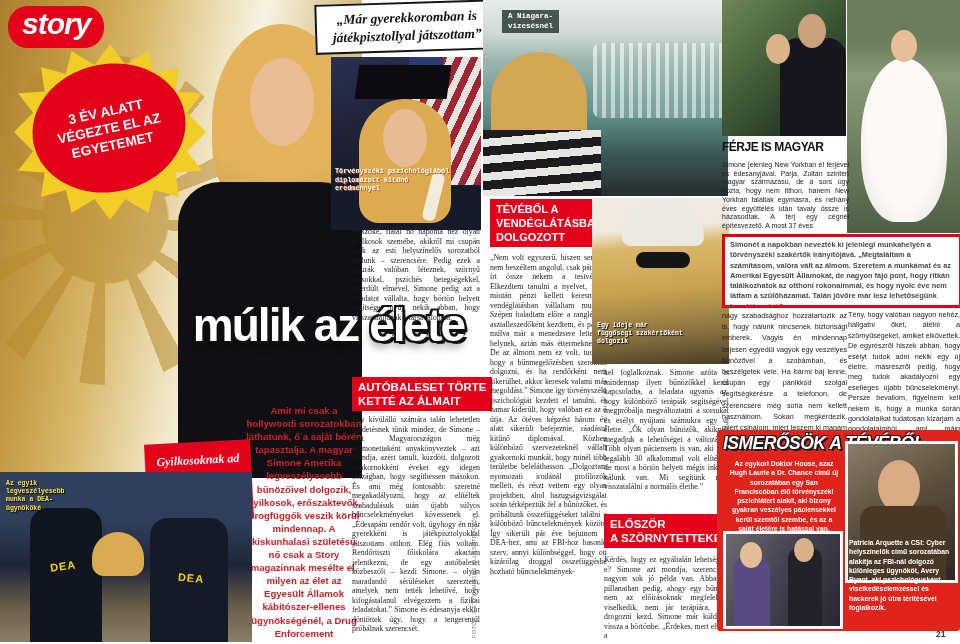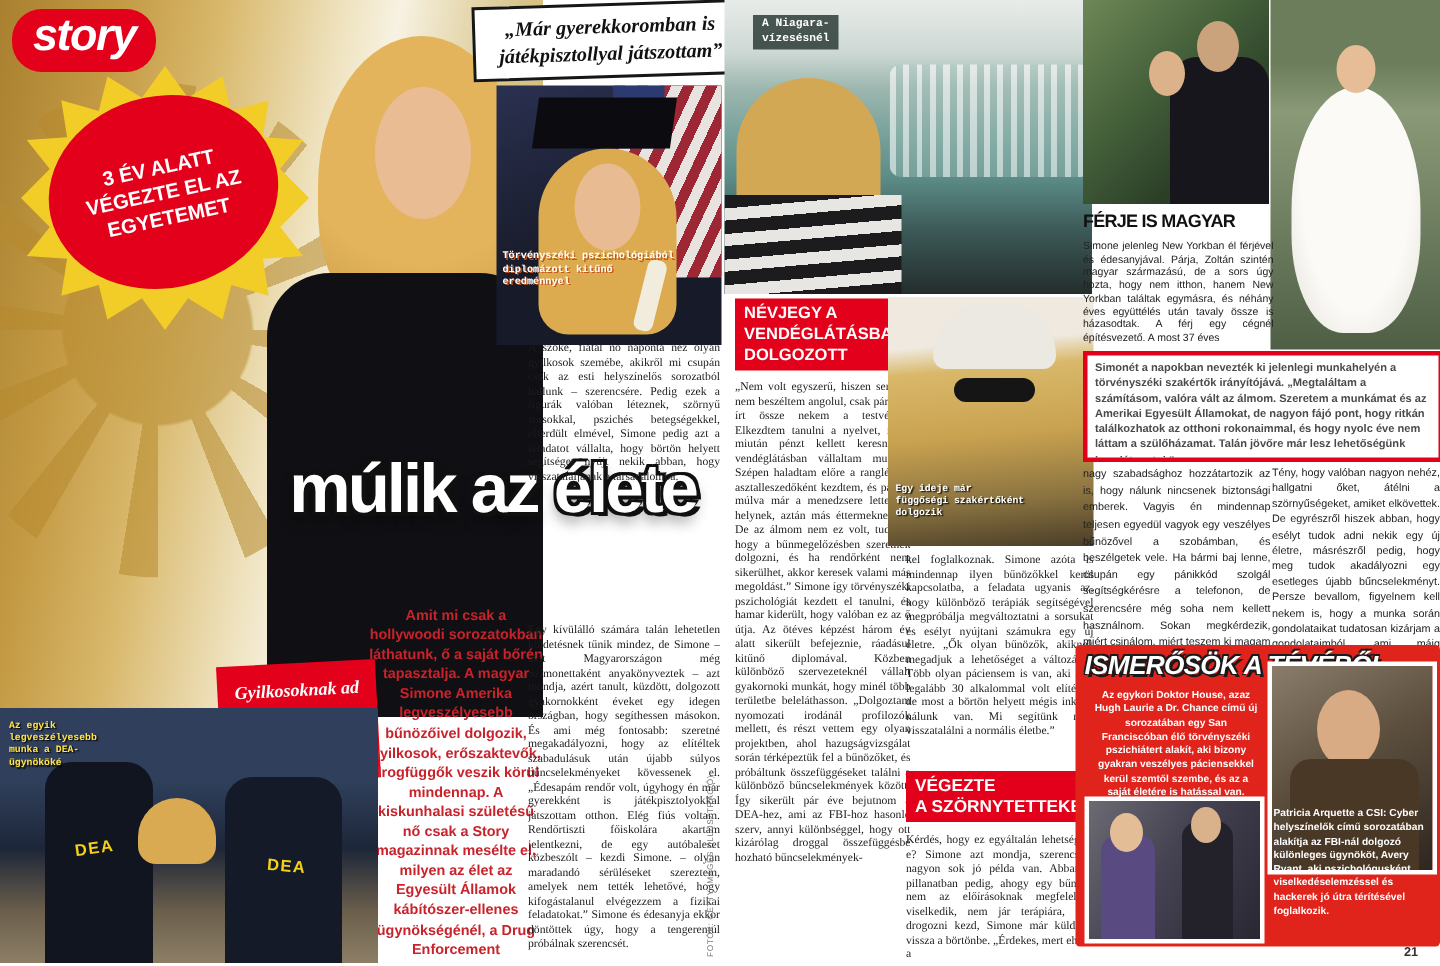--- a/index.html
+++ b/index.html
@@ -115,43 +115,47 @@
   </div>
 
   <div class="abs banner">
     <div>Gyilkosoknak ad</div>
     <div>új esélyt egy magyar</div>
     <div>nő Amerikában</div>
   </div>
   <div class="abs intro">Amit mi csak a hollywoodi sorozatokban láthatunk, ő a saját bőrén tapasztalja. A magyar Simone Amerika legveszélyesebb bűnözőivel dolgozik, gyilkosok, erőszaktevők, drogfüggők veszik körül mindennap. A kiskunhalasi születésű nő csak a Story magazinnak mesélte el, milyen az élet az Egyesült Államok kábítószer-ellenes ügynökségénél, a Drug Enforcement Administrationnél, vagyis a DEA-nél.</div>
 
   <div class="bt" style="left:352px;top:227px;width:128px;height:148px;">A szőke, fiatal nő naponta néz olyan gyilkosok szemébe, akikről mi csupán csak az esti helyszínelős sorozatból hallunk – szerencsére. Pedig ezek a figurák valóban léteznek, szörnyű sorsokkal, pszichés betegségekkel, elferdült elmével, Simone pedig azt a feladatot vállalta, hogy börtön helyett segítséget nyújt nekik abban, hogy visszataláljanak a társadalomba.</div>
+  <div class="rh" style="left:352px;top:377px;">
+    <div>AUTÓBALESET TÖRTE</div>
+    <div>KETTÉ AZ ÁLMAIT</div>
+  </div>
   <div class="bt" style="left:352px;top:415px;width:128px;height:226px;">Egy kívülálló számára talán lehetetlen küldetésnek tűnik mindez, de Simone – akit Magyarországon még Szimonettaként anyakönyveztek – azt mondja, azért tanult, küzdött, dolgozott gyakornokként éveket egy idegen országban, hogy segíthessen másokon. És ami még fontosabb: szeretné megakadályozni, hogy az elítéltek szabadulásuk után újabb súlyos bűncselekményeket kövessenek el. „Édesapám rendőr volt, úgyhogy én már gyerekként is játékpisztolyokkal játszottam otthon. Elég fiús voltam. Rendőrtiszti főiskolára akartam jelentkezni, de egy autóbaleset közbeszólt – kezdi Simone. – olyan maradandó sérüléseket szereztem, amelyek nem tették lehetővé, hogy kifogástalanul elvégezzem a fizikai feladatokat.” Simone és édesanyja ekkor döntöttek úgy, hogy a tengerentúl próbálnak szerencsét.</div>
 
   <div class="rh" style="left:490px;top:199px;font-size:11px;">
-    <div>NÉVJEGY A</div>
+    <div>TÉVÉBŐL A</div>
     <div>VENDÉGLÁTÁSBAN</div>
     <div>DOLGOZOTT</div>
   </div>
   <div class="bt" style="left:490px;top:253px;width:117px;height:386px;">„Nem volt egyszerű, hiszen semmit nem beszéltem angolul, csak pár szót írt össze nekem a testvérem. Elkezdtem tanulni a nyelvet, majd miután pénzt kellett keresni, a vendéglátásban vállaltam munkát. Szépen haladtam előre a ranglétrán, asztalleszedőként kezdtem, és pár év múlva már a menedzsere lettem a helynek, aztán más éttermeknek is. De az álmom nem ez volt, tudtam, hogy a bűnmegelőzésben szeretnék dolgozni, és ha rendőrként nem sikerülhet, akkor keresek valami más megoldást.” Simone így törvényszéki pszichológiát kezdett el tanulni, és hamar kiderült, hogy valóban ez az ő útja. Az ötéves képzést három év alatt sikerült befejeznie, ráadásul kitűnő diplomával. Közben különböző szervezeteknél vállalt gyakornoki munkát, hogy minél több területbe beleláthasson. „Dolgoztam nyomozati irodánál profilozók mellett, és részt vettem egy olyan projektben, ahol hazugságvizsgálat során térképeztük fel a bűnözőket, és próbáltunk összefüggéseket találni a különböző bűncselekmények között. Így sikerült pár éve bejutnom a DEA-hez, ami az FBI-hoz hasonló szerv, annyi különbséggel, hogy ott kizárólag droggal összefüggésbe hozható bűncselekmények-</div>
   <div class="abs credit">FOTÓK: GETTY IMAGES (ILLUSZTRÁCIÓ)</div>
 
   <div class="ph" style="left:592px;top:198px;width:137px;height:166px;background:linear-gradient(175deg,#efe9df 0 20%,#d9b86a 30%,#c9a250 55%,#8a7340 80%,#4a3d28 100%);">
     <div style="position:absolute;left:30px;top:4px;width:82px;height:44px;background:#ece9e2;border-radius:40px 40px 10px 10px;"></div>
     <div style="position:absolute;left:44px;top:54px;width:54px;height:16px;background:#151515;border-radius:8px;"></div>
   </div>
   <div class="cap" style="left:597px;top:322px;width:90px;font-size:6.5px;line-height:8.2px;text-shadow:1px 1px 1px #000;">
     <div>Egy ideje már</div>
     <div>függőségi szakértőként</div>
     <div>dolgozik</div>
   </div>
 
   <div class="bt" style="left:604px;top:368px;width:125px;height:144px;">kel foglalkoznak. Simone azóta is mindennap ilyen bűnözőkkel kerül kapcsolatba, a feladata ugyanis az, hogy különböző terápiák segítségével megpróbálja megváltoztatni a sorsukat és esélyt nyújtani számukra egy új életre. „Ők olyan bűnözők, akiknek megadjuk a lehetőséget a változásra. Több olyan páciensem is van, aki már legalább 30 alkalommal volt elítélve, de most a börtön helyett mégis inkább nálunk van. Mi segítünk neki visszatalálni a normális életbe.”</div>
   <div class="rh" style="left:604px;top:514px;">
-    <div>VÉGEZTE</div>
+    <div>ELŐSZÖR</div>
     <div>A SZÖRNYTETTEKET</div>
   </div>
   <div class="bt" style="left:604px;top:555px;width:125px;height:85px;">Kérdés, hogy ez egyáltalán lehetséges-e? Simone azt mondja, szerencsére nagyon sok jó példa van. Abban a pillanatban pedig, ahogy egy bűnöző nem az előírásoknak megfelelően viselkedik, nem jár terápiára, újra drogozni kezd, Simone már küldi is vissza a börtönbe. „Érdekes, mert ehhez a</div>
 
   <div class="ph" style="left:722px;top:0;width:124px;height:136px;background:linear-gradient(135deg,#6f8757 0,#44603a 40%,#2c4028 70%,#1c2a1a 100%);">
     <div style="position:absolute;left:58px;top:38px;width:66px;height:98px;background:#16161c;border-radius:18px 18px 0 0;"></div>
     <div style="position:absolute;left:76px;top:14px;width:28px;height:34px;background:#caa27c;border-radius:50%;"></div>
     <div style="position:absolute;left:44px;top:34px;width:24px;height:30px;background:#dcb28a;border-radius:50%;"></div>
   </div>
   <div class="ph" style="left:847px;top:0;width:113px;height:233px;background:linear-gradient(180deg,#6b7d5a 0 18%,#8a9a78 32%,#4f5f45 100%);">

